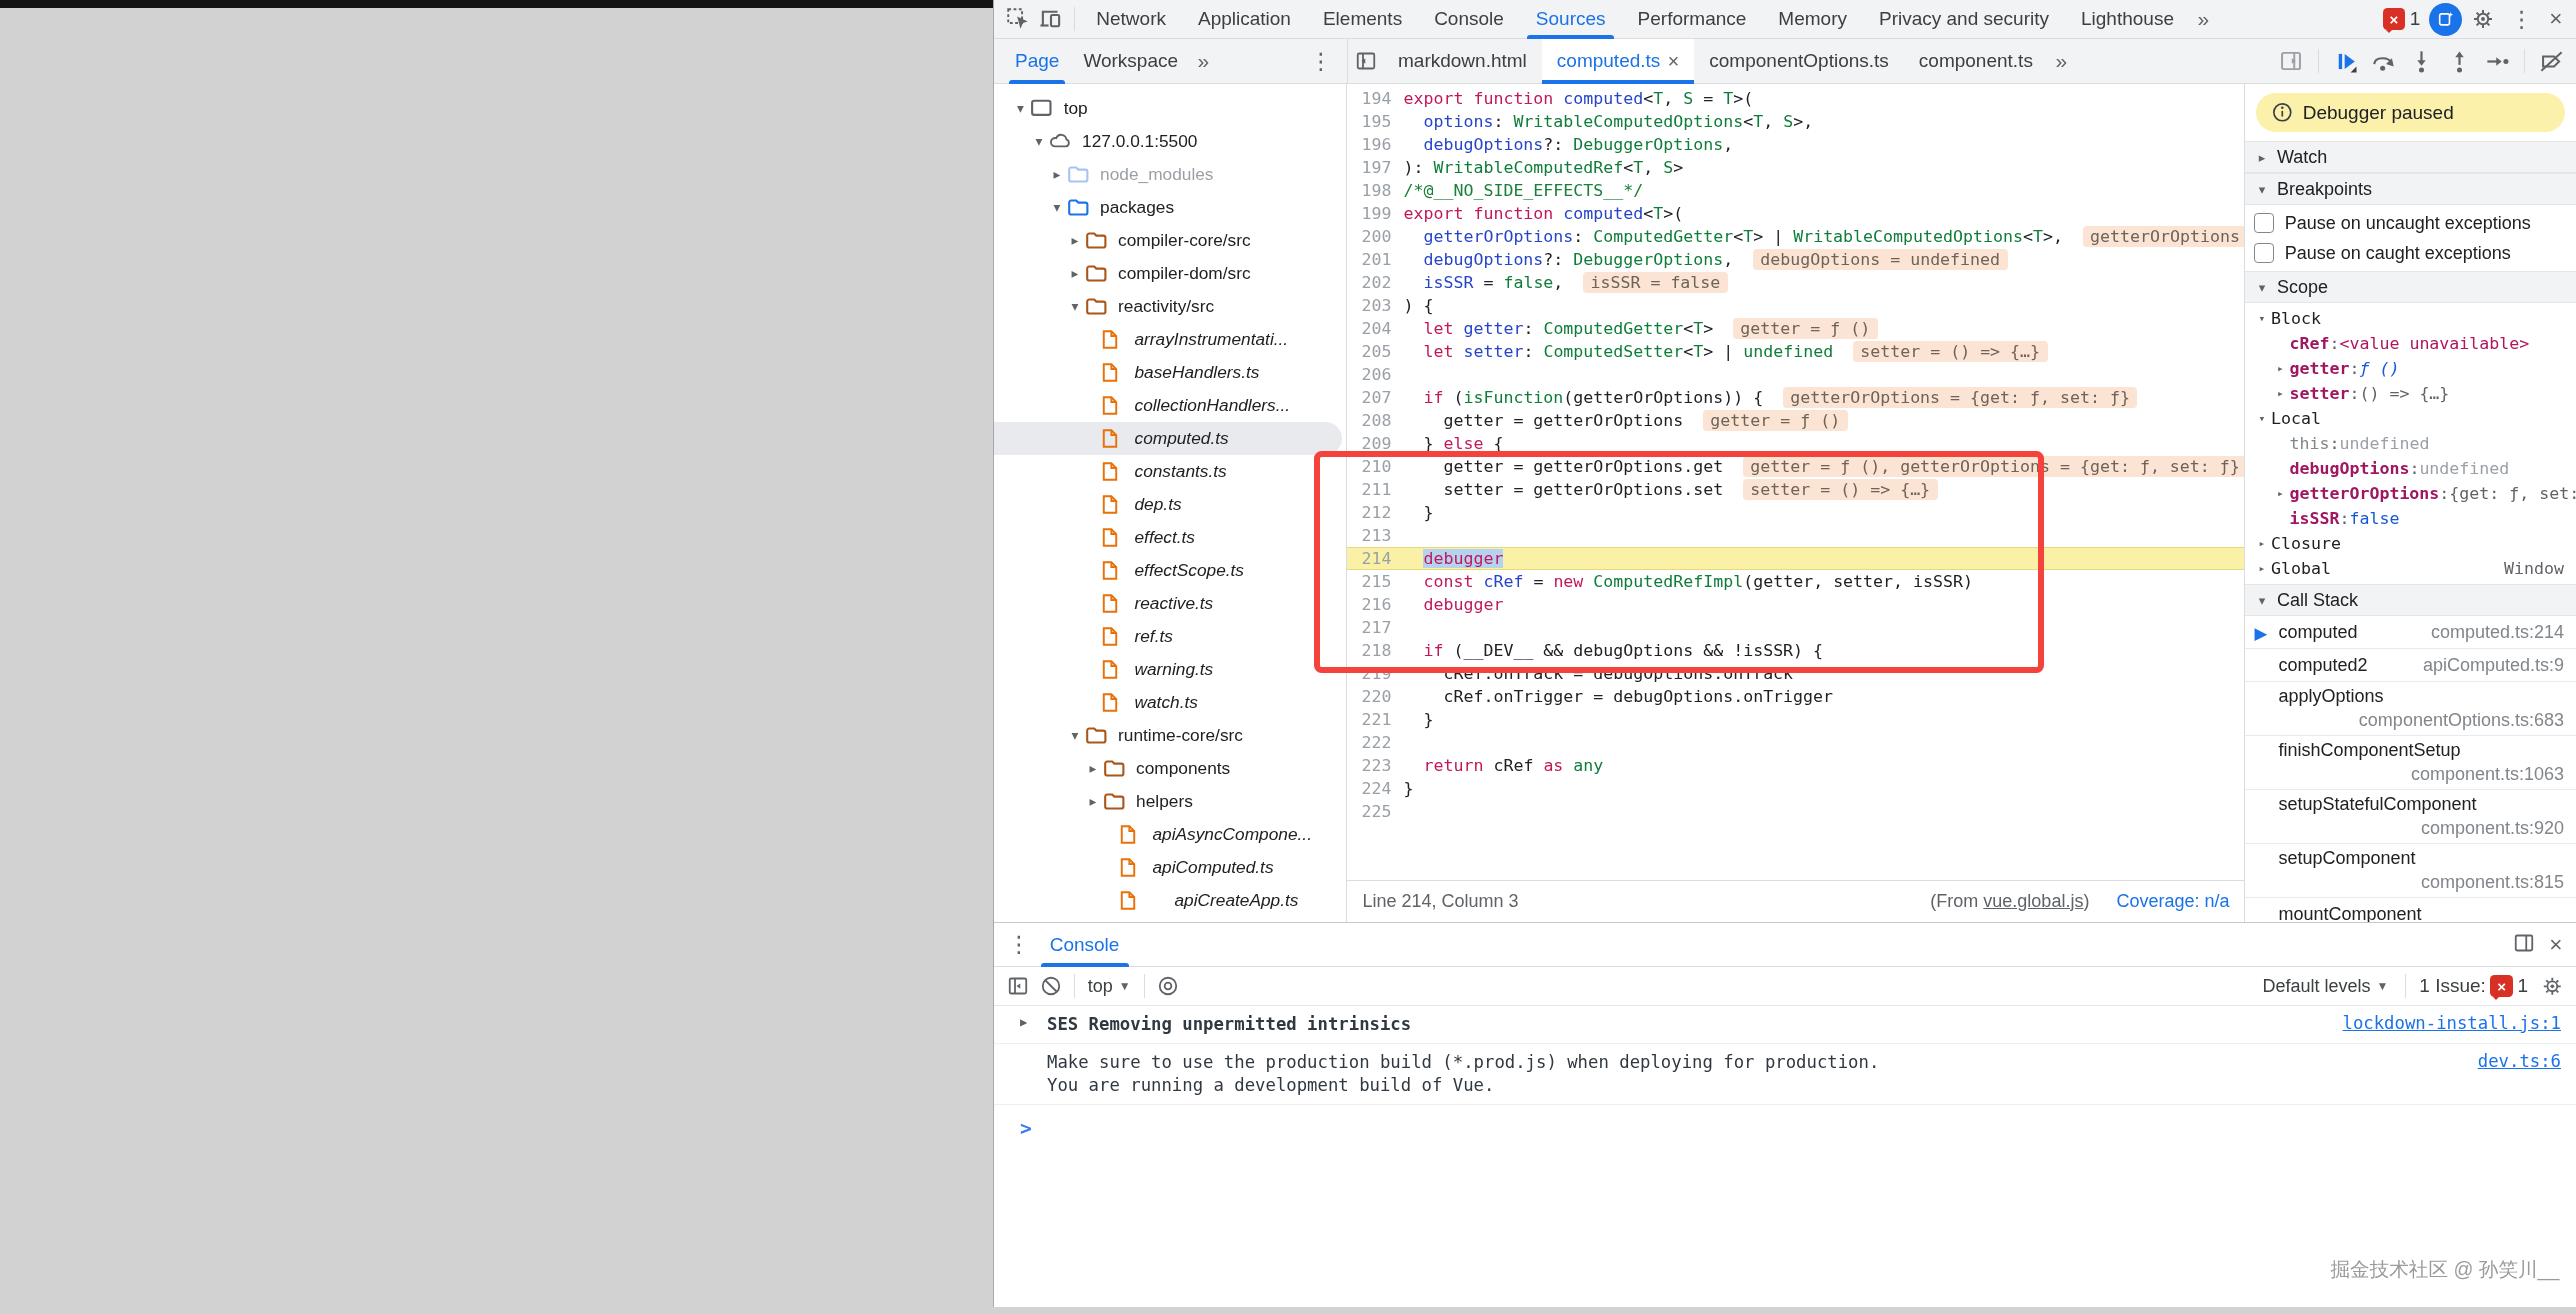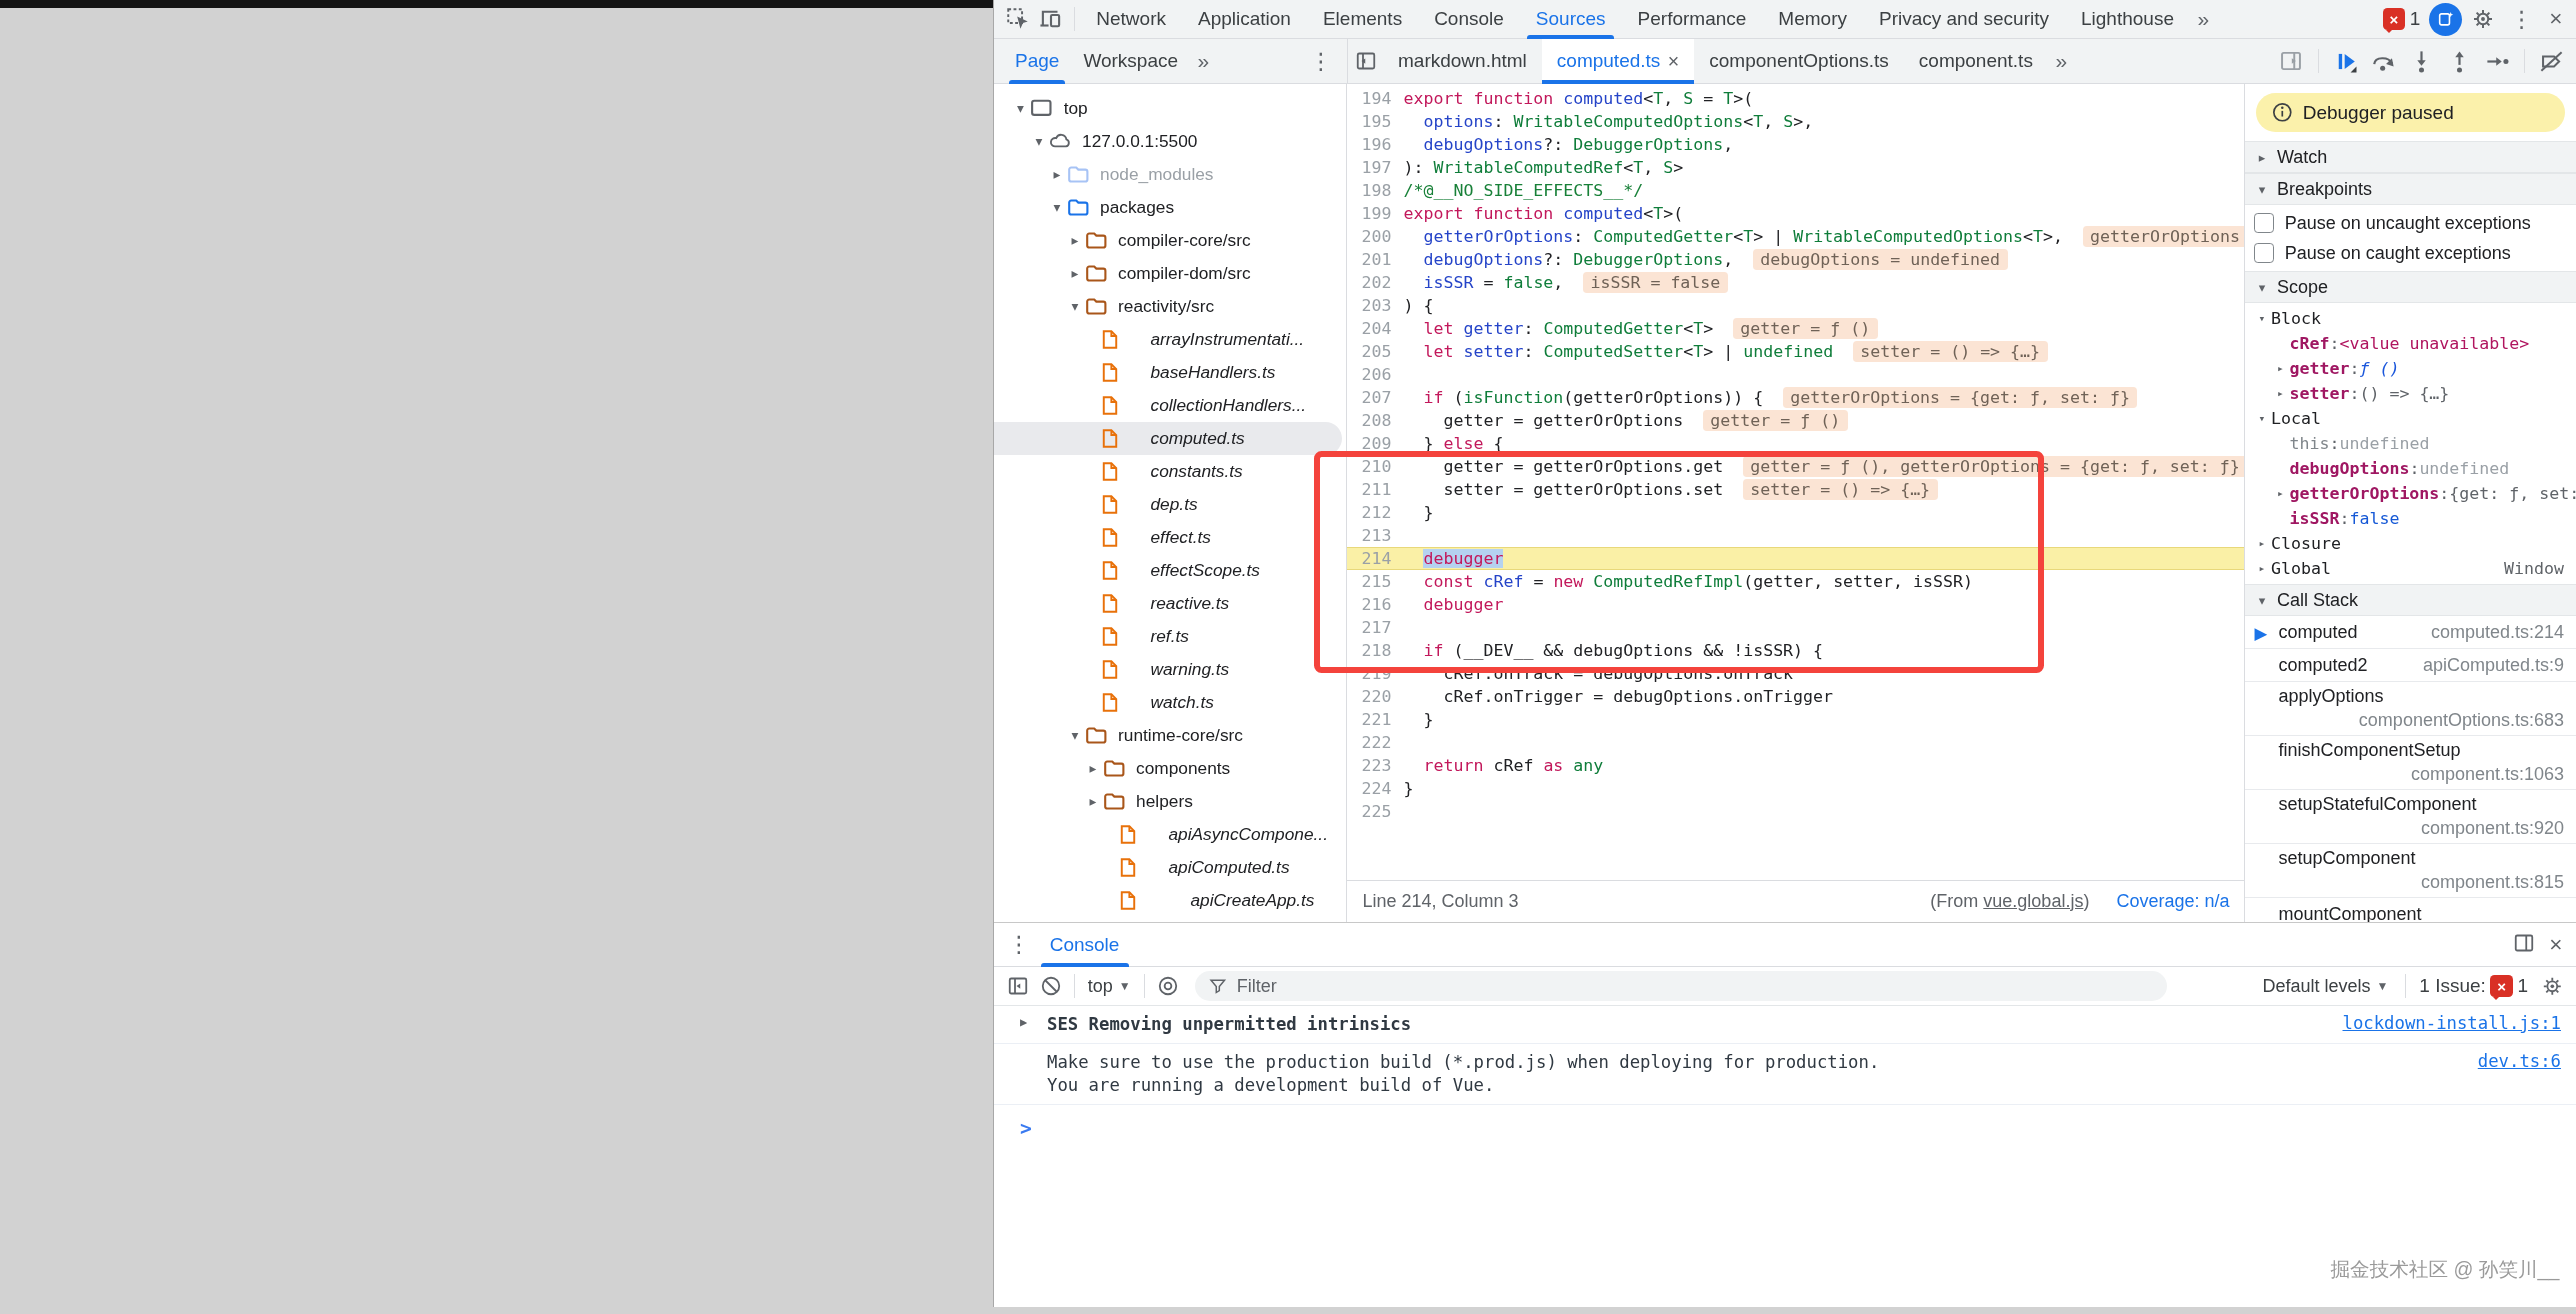--- a/index.html
+++ b/index.html
@@ -48,21 +48,21 @@
   .tbicon.blue { color:#1a73e8; }
 
   #content { flex:1; display:flex; min-height:0; }
 
   
   #navigator { width:354px; background:#fff; border-right:0.8px solid #dadce0; padding-top:7.5px; overflow:hidden; }
   .tree-row { height:33px; display:flex; align-items:center; font-size:17.3px; color:#202124; cursor:pointer; white-space:nowrap; }
   .tree-row.selrow { background:#e9eaed; border-radius:0 16.6px 16.6px 0; margin-right:4.5px; }
   .tree-arrow { width:19.6px; text-align:center; color:#5f6368; font-size:13.6px; flex:0 0 19.6px; }
   .tree-icon { width:26px; height:22.6px; flex:0 0 26px; margin-right:7.5px; display:flex; align-items:center; }
-  .tree-label.file { font-style:italic;margin-left:16px; }
+  .tree-label.file { font-style:italic; }
   .tree-label.gray { color:#9aa0a6; }
 
   
   #editor-col { width:897px; display:flex; flex-direction:column; background:#fff; }
   #code-area { height:796px; overflow:hidden; position:relative; padding-top:3px; }
   .code-row { height:23px; display:flex; align-items:center; position:relative; }
   .code-row .gut { width:56px; flex:0 0 56px; text-align:right; padding-right:12px; color:#9aa0a6; font-size:16.6px; }
   .code-row .src { white-space:pre; font-size:16.6px; color:#202124; display:flex; align-items:center; }
   .code-row.exec { background:#faf0a6; border-top:0.8px solid #e8d87a; border-bottom:0.8px solid #e8d87a; }
   .tk-kw { color:#c2185b; } .tk-fn { color:#2544c8; } .tk-vr { color:#2544c8; }
@@ -798,26 +798,20 @@
           <span>top</span>
             <span class="caret">▼</span>
         </div>
         <div class="vsep"></div>
         <div class="tbicon" style="color:#5f6368;width:33px;height:33px;display:flex;align-items:center;justify-content:center;">
           <svg width="24" height="24" viewBox="0 0 32 32" fill="none" stroke="currentColor" stroke-width="2.4">
               <circle cx="16" cy="16" r="11"></circle>
               <circle cx="16" cy="16" r="4.5"></circle>
             </svg>
         </div>
-        <div id="filter-pill">
-          <svg width="19.6" height="19.6" viewBox="0 0 32 32" fill="none" stroke="#5f6368" stroke-width="2.4">
-              <path d="M5 7h22l-8.5 10v7l-5 3V17z"></path>
-            </svg>
-          <span>Filter</span>
-        </div>
         <div class="right">
           <div class="dt-txt">
             <span>Default levels</span>
               <span class="caret">▼</span>
           </div>
           <div class="vsep"></div>
           <div class="issues-badge">
             <span>1 Issue:</span>
             <span class="ibadge">×</span>
             <span>1</span>

